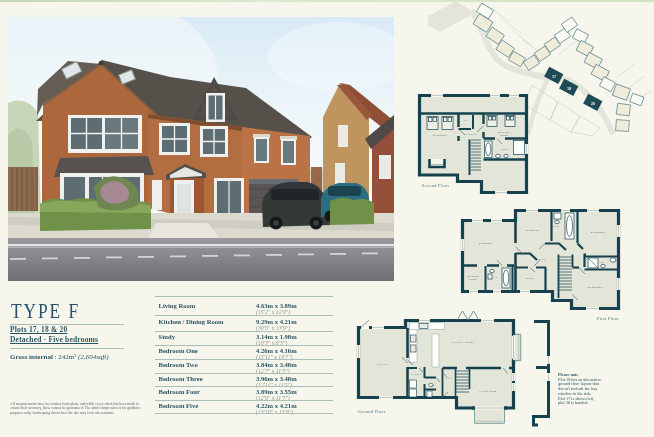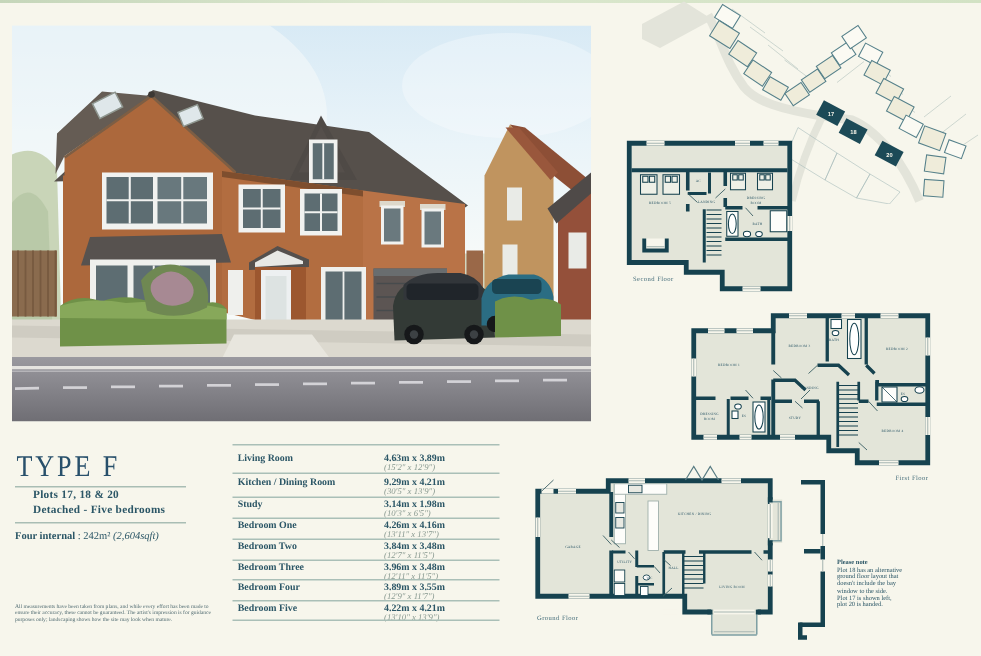--- a/index.html
+++ b/index.html
@@ -6,21 +6,21 @@
   body{width:654px;height:437px;background:#f7f6ec;font-family:"Liberation Serif",serif;position:relative;overflow:hidden;}
   .topline{position:absolute;left:0;top:0;width:654px;height:1.5px;background:linear-gradient(90deg,#c5d6ba,#dce8cf 40%,#d2e2c4);}
   #photo{position:absolute;left:8px;top:17px;width:386px;height:264px;}
   #siteplan{position:absolute;left:428px;top:0px;width:226px;height:136px;}
   #floor2{position:absolute;left:413px;top:88px;width:122px;height:112px;}
   #floor1{position:absolute;left:455px;top:203px;width:172px;height:112px;}
   #floor0{position:absolute;left:345px;top:305px;width:215px;height:126px;}
   .flabel{position:absolute;font-family:"Liberation Serif",serif;font-size:4.4px;color:#49707c;letter-spacing:.3px;}
   #typef{position:absolute;left:11px;top:300px;color:#28506b;font-size:20px;letter-spacing:2.2px;transform:scaleX(.87);transform-origin:0 0;}
   .rule{position:absolute;left:10px;width:114px;height:1px;background:#a9bdb4;}
-  #plots{position:absolute;left:22px;top:325px;color:#2b5666;font-weight:bold;font-size:7.5px;line-height:10.3px;letter-spacing:.2px;}
+  #plots{position:absolute;left:10px;top:325px;color:#2b5666;font-weight:bold;font-size:7.5px;line-height:10.3px;letter-spacing:.2px;text-decoration:underline;}
   #gross{position:absolute;left:10px;top:353px;color:#2b5666;font-size:7px;}
   #fineprint{position:absolute;left:10px;top:402px;width:133px;color:#4f6a70;font-size:3.7px;line-height:4.35px;}
   #pleasenote{position:absolute;left:558px;top:373px;width:90px;color:#2b5666;font-size:4.3px;line-height:4.7px;}
   .tline{position:absolute;left:155px;width:178px;height:0.8px;background:#aabfb7;}
   .trn{position:absolute;left:158.5px;font-weight:bold;color:#2b5666;font-size:6.6px;white-space:nowrap;}
   .trm{position:absolute;left:256px;font-weight:bold;color:#2b5666;font-size:6.6px;white-space:nowrap;}
   .tri{position:absolute;left:256px;font-style:italic;color:#87988f;font-size:5.8px;white-space:nowrap;}
 </style>
 </head>
 <body>
@@ -514,21 +514,21 @@
 <div class="flabel" style="left:358px;top:409px;">Ground Floor</div>
 
 <div id="typef">TYPE F</div>
 
 <div class="rule" style="top:324px;"></div>
 
 <div id="plots">Plots 17, 18 &amp; 20<br>Detached - Five bedrooms</div>
 
 <div class="rule" style="top:348px;"></div>
 
-<div id="gross"><b>Four internal</b> : 242m² <i>(2,604sqft)</i></div>
+<div id="gross"><b>Gross internal</b> : 242m² <i>(2,604sqft)</i></div>
 
 <div id="fineprint">All measurements have been taken from plans, and while every effort has been made to ensure their accuracy, these cannot be guaranteed. The artist's impression is for guidance purposes only; landscaping shows how the site may look when mature.</div>
 
 <div class="tline" style="top:296px;"></div>
 <div class="trn" style="top:301.5px;">Living Room</div>
 <div class="trm" style="top:301.5px;">4.63m x 3.89m</div>
 <div class="tri" style="top:308.8px;">(15'2" x 12'9")</div>
 <div class="tline" style="top:315px;"></div>
 <div class="trn" style="top:317.5px;">Kitchen / Dining Room</div>
 <div class="trm" style="top:317.5px;">9.29m x 4.21m</div>

